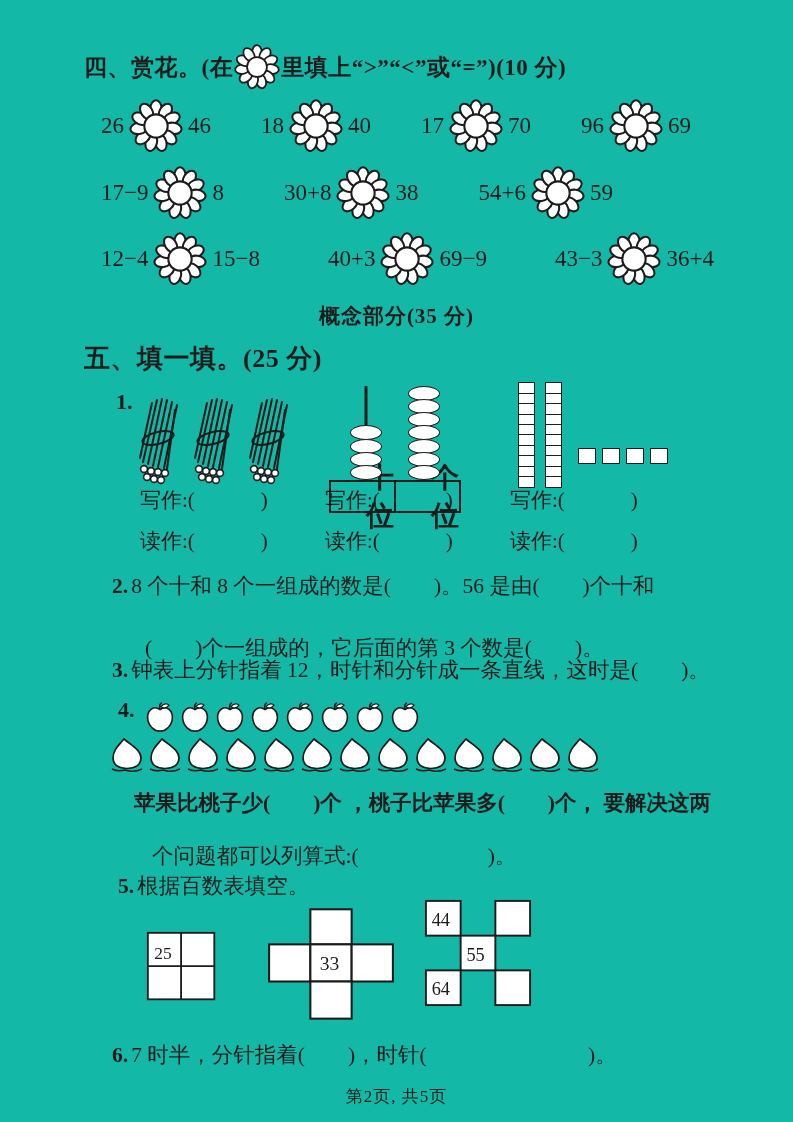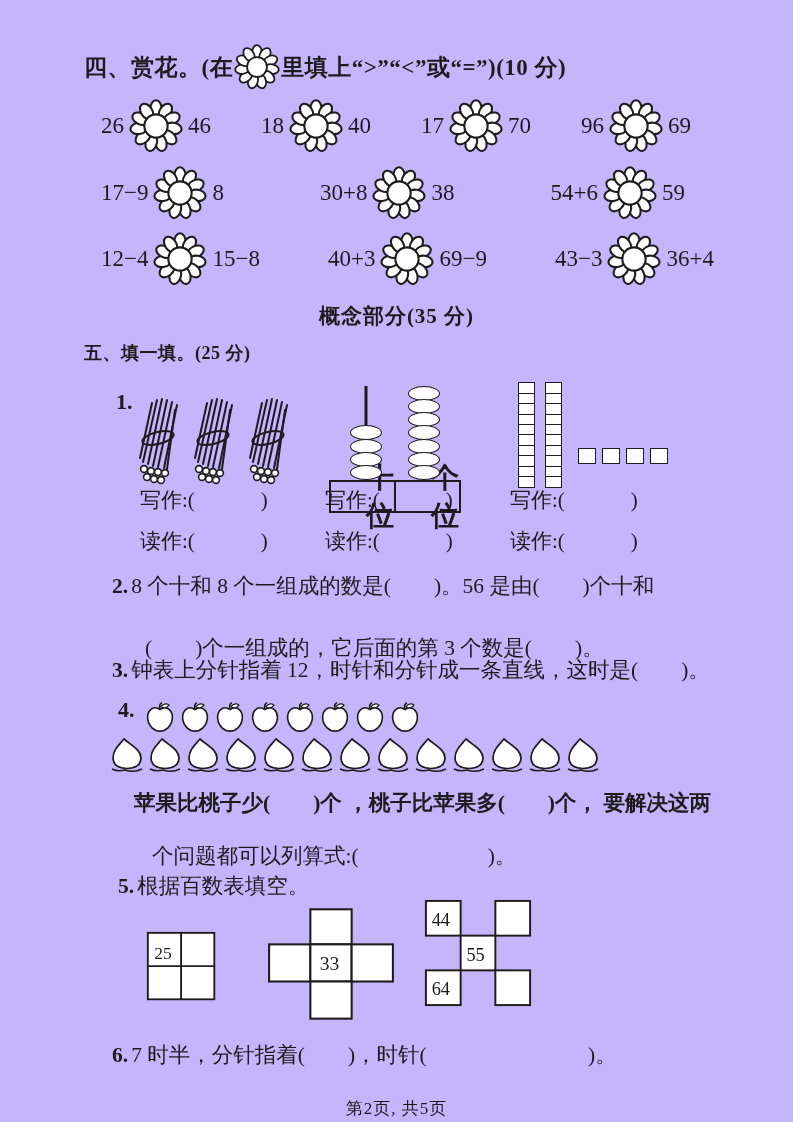--- a/index.html
+++ b/index.html
@@ -1,37 +1,37 @@
 <!DOCTYPE html>
 <html><head>
 <meta charset="utf-8">
 <style>
   html,body{margin:0;padding:0;background:#e8e8e8;}
   #page{
-    position:relative;width:793px;height:1122px;background:#c4b5fd;
+    position:relative;width:793px;height:1122px;background:#14b8a6;
     font-family:"Liberation Serif","DejaVu Serif",serif;color:#1c1c1c;
     overflow:hidden;margin:0 auto;
   }
   .abs{position:absolute;}
   .pre{white-space:pre;}
 
   
   .sec4-title{top:44px;left:84px;display:flex;align-items:center;font-size:23px;font-weight:700;letter-spacing:.5px;}
   .flower-inline{width:46px;height:46px;margin:0 1px;}
 
   
   .frow{display:flex;align-items:center;}
   .frow1{top:99px;left:101px;gap:50px;justify-content:flex-end;}
-  .frow2{top:166px;left:101px;gap:96px;}
+  .frow2{top:166px;left:101px;gap:60px;}
   .frow3{top:232px;left:101px;gap:68px;}
   .fitem{display:flex;align-items:center;gap:5px;font-size:23px;}
   .fitem .flower{width:54px;height:54px;}
 
   .concept{top:302px;left:0;width:100%;text-align:center;font-size:21px;font-weight:700;letter-spacing:1px;}
-  .sec5-title{top:341px;left:84px;font-size:18px;font-weight:700;letter-spacing:.5px;}
+  .sec5-title{top:341px;left:84px;font-size:26px;font-weight:700;letter-spacing:.5px;}
 
   .qnum{font-weight:700;margin-right:3px;}
   .qline{font-size:21.5px;display:flex;align-items:baseline;}
 
   
   .q1num{top:389px;left:116px;font-size:22px;font-weight:700;}
   .bundles{top:396px;left:131px;display:flex;gap:3px;}
   .bundle{width:52px;height:90px;}
 
   .abacus{top:386px;left:333px;width:124px;}
@@ -72,21 +72,21 @@
   .q6l{top:1040px;left:112px;}
 
   
   .grid1{top:931px;left:146px;width:72px;height:72px;}
   .grid2{top:907px;left:266px;width:130px;height:116px;}
   .grid3{top:897px;left:424px;width:108px;height:112px;}
   .gridsvg rect{fill:#fff;stroke:#1c1c1c;stroke-width:2;}
   .gridsvg line{stroke:#1c1c1c;stroke-width:2;}
   .gridsvg text{font-family:"Liberation Serif","DejaVu Serif",serif;font-size:19px;fill:#1c1c1c;}
 
-  .footer{top:1085px;left:0;width:100%;text-align:center;font-size:17px;letter-spacing:1px;margin-top:12px;}
+  .footer{top:1085px;left:0;width:100%;text-align:center;font-size:17px;letter-spacing:1px;}
 </style>
 </head>
 <body>
 
 <svg width="0" height="0" style="position:absolute" aria-hidden="true">
   <defs>
     <g id="flower-def" fill="#fff" stroke="#1c1c1c" stroke-width="1.7">
       <ellipse cx="22" cy="8" rx="4.6" ry="7" transform="rotate(0 22 22)"></ellipse>
       <ellipse cx="22" cy="8" rx="4.6" ry="7" transform="rotate(33 22 22)"></ellipse>
       <ellipse cx="22" cy="8" rx="4.6" ry="7" transform="rotate(65 22 22)"></ellipse>

